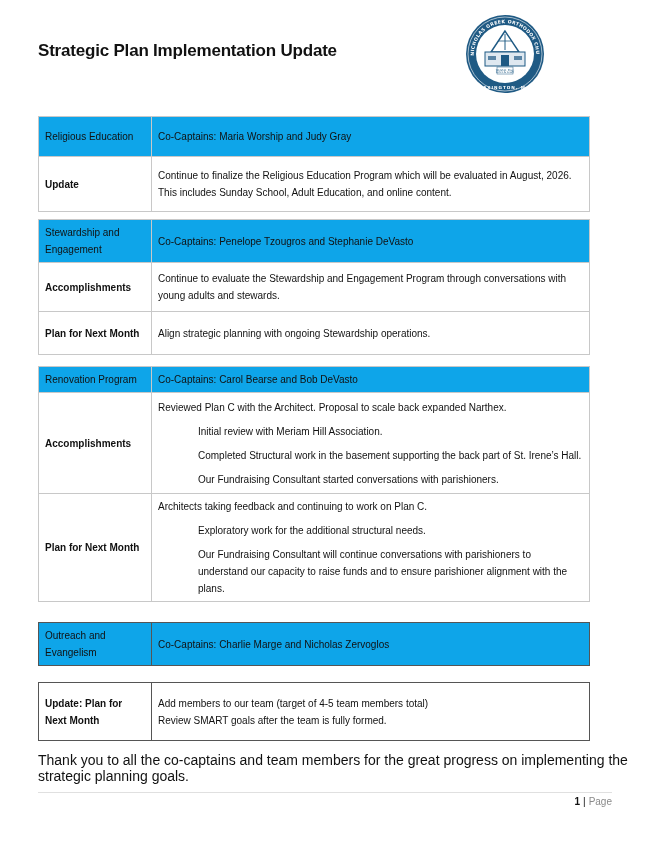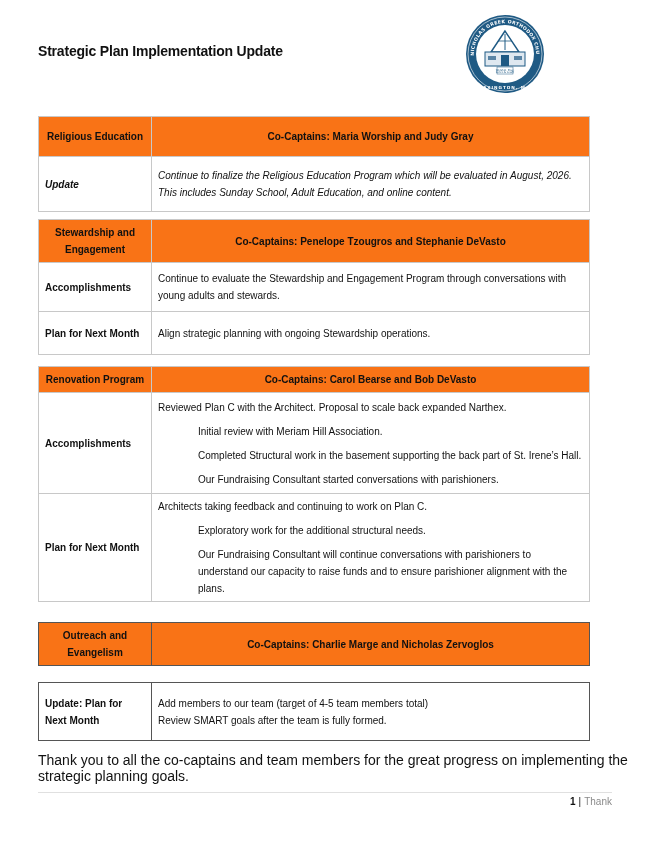--- a/index.html
+++ b/index.html
@@ -1,24 +1,24 @@
 <!DOCTYPE html>
 <html><head>
   <meta charset="utf-8">
   <style>
     * { box-sizing: border-box; margin: 0; padding: 0; }
     html, body { width: 650px; height: 841px; background: #ffffff; overflow: hidden; }
     body { position: relative; font-family: "Liberation Sans", "DejaVu Sans", sans-serif; color: #111; }
-    .title { position: absolute; left: 38px; top: 38px; font-size: 14px; font-weight: bold; line-height: 26px; color: #111; letter-spacing: -0.2px; }
+    .title { position: absolute; left: 38px; top: 38px; font-size: 17px; font-weight: bold; line-height: 26px; color: #111; letter-spacing: -0.2px; }
     .logo { position: absolute; left: 465px; top: 14px; width: 80px; height: 80px; }
     table.sec { position: absolute; left: 38px; width: 552px; border-collapse: collapse; font-size: 10px; line-height: 17px; table-layout: fixed; }
     table.sec td { border: 1px solid #c8c8c8; vertical-align: middle; padding: 4px 6px; }
     table.sec.dark td { border: 1.5px solid #555; }
     table.sec td.lab { width: 113px; font-weight: bold; }
-    table.sec tr.hdr td { background: #f97316; font-weight: bold; text-align: center; }
+    table.sec tr.hdr td { background: #0ea5e9; font-weight: normal; }
     table.sec td p { margin: 0; }
     table.sec td p + p { margin-top: 7px; padding-left: 40px; }
     .thanks { position: absolute; left: 38px; top: 752px; font-size: 14px; color: #111; }
     .footer-rule { position: absolute; left: 38px; top: 792px; width: 574px; height: 1px; background: #e0e0e0; }
     .footer { position: absolute; right: 38px; top: 796px; font-size: 10px; }
     .footer .num { font-weight: bold; color: #111; }
     .footer .sep { color: #111; margin: 0 3px; }
     .footer .pg { color: #8a8a8a; }
   </style>
 </head>
@@ -48,21 +48,21 @@
     <text font-size="4.6" fill="#ffffff" font-weight="bold" font-family="DejaVu Sans, sans-serif" letter-spacing="0.4"><textPath href="#arc" startOffset="50%" text-anchor="middle">ST. NICHOLAS GREEK ORTHODOX CHURCH</textPath></text>
   </svg>
 </div>
 
 <table class="sec" style="top:116px;">
   <tbody>
       <tr class="hdr" style="height:40px;">
     <td class="lab">Religious Education</td>
     <td>Co-Captains: Maria Worship and Judy Gray</td>
   </tr>
-  <tr style="height:55px;font-style:italic;">
+  <tr style="height:55px;">
     <td class="lab">Update</td>
     <td>
           <p>Continue to finalize the Religious Education Program which will be evaluated in August, 2026. This includes Sunday School, Adult Education, and online content.</p>
         </td>
   </tr>
 </tbody>
   </table>
 
 <table class="sec" style="top:219px;">
   <tbody>
@@ -129,14 +129,14 @@
       <div>Review SMART goals after the team is fully formed.</div>
     </td>
   </tr>
 </tbody>
   </table>
 
 <div class="thanks">Thank you to all the co-captains and team members for the great progress on implementing the strategic planning goals.</div>
 
 <div class="footer-rule"></div>
 <div class="footer">
-  <span class="num">1</span><span class="sep">|</span><span class="pg">Thank</span>
+  <span class="num">1</span><span class="sep">|</span><span class="pg">Page</span>
 </div>
 
 </body></html>

